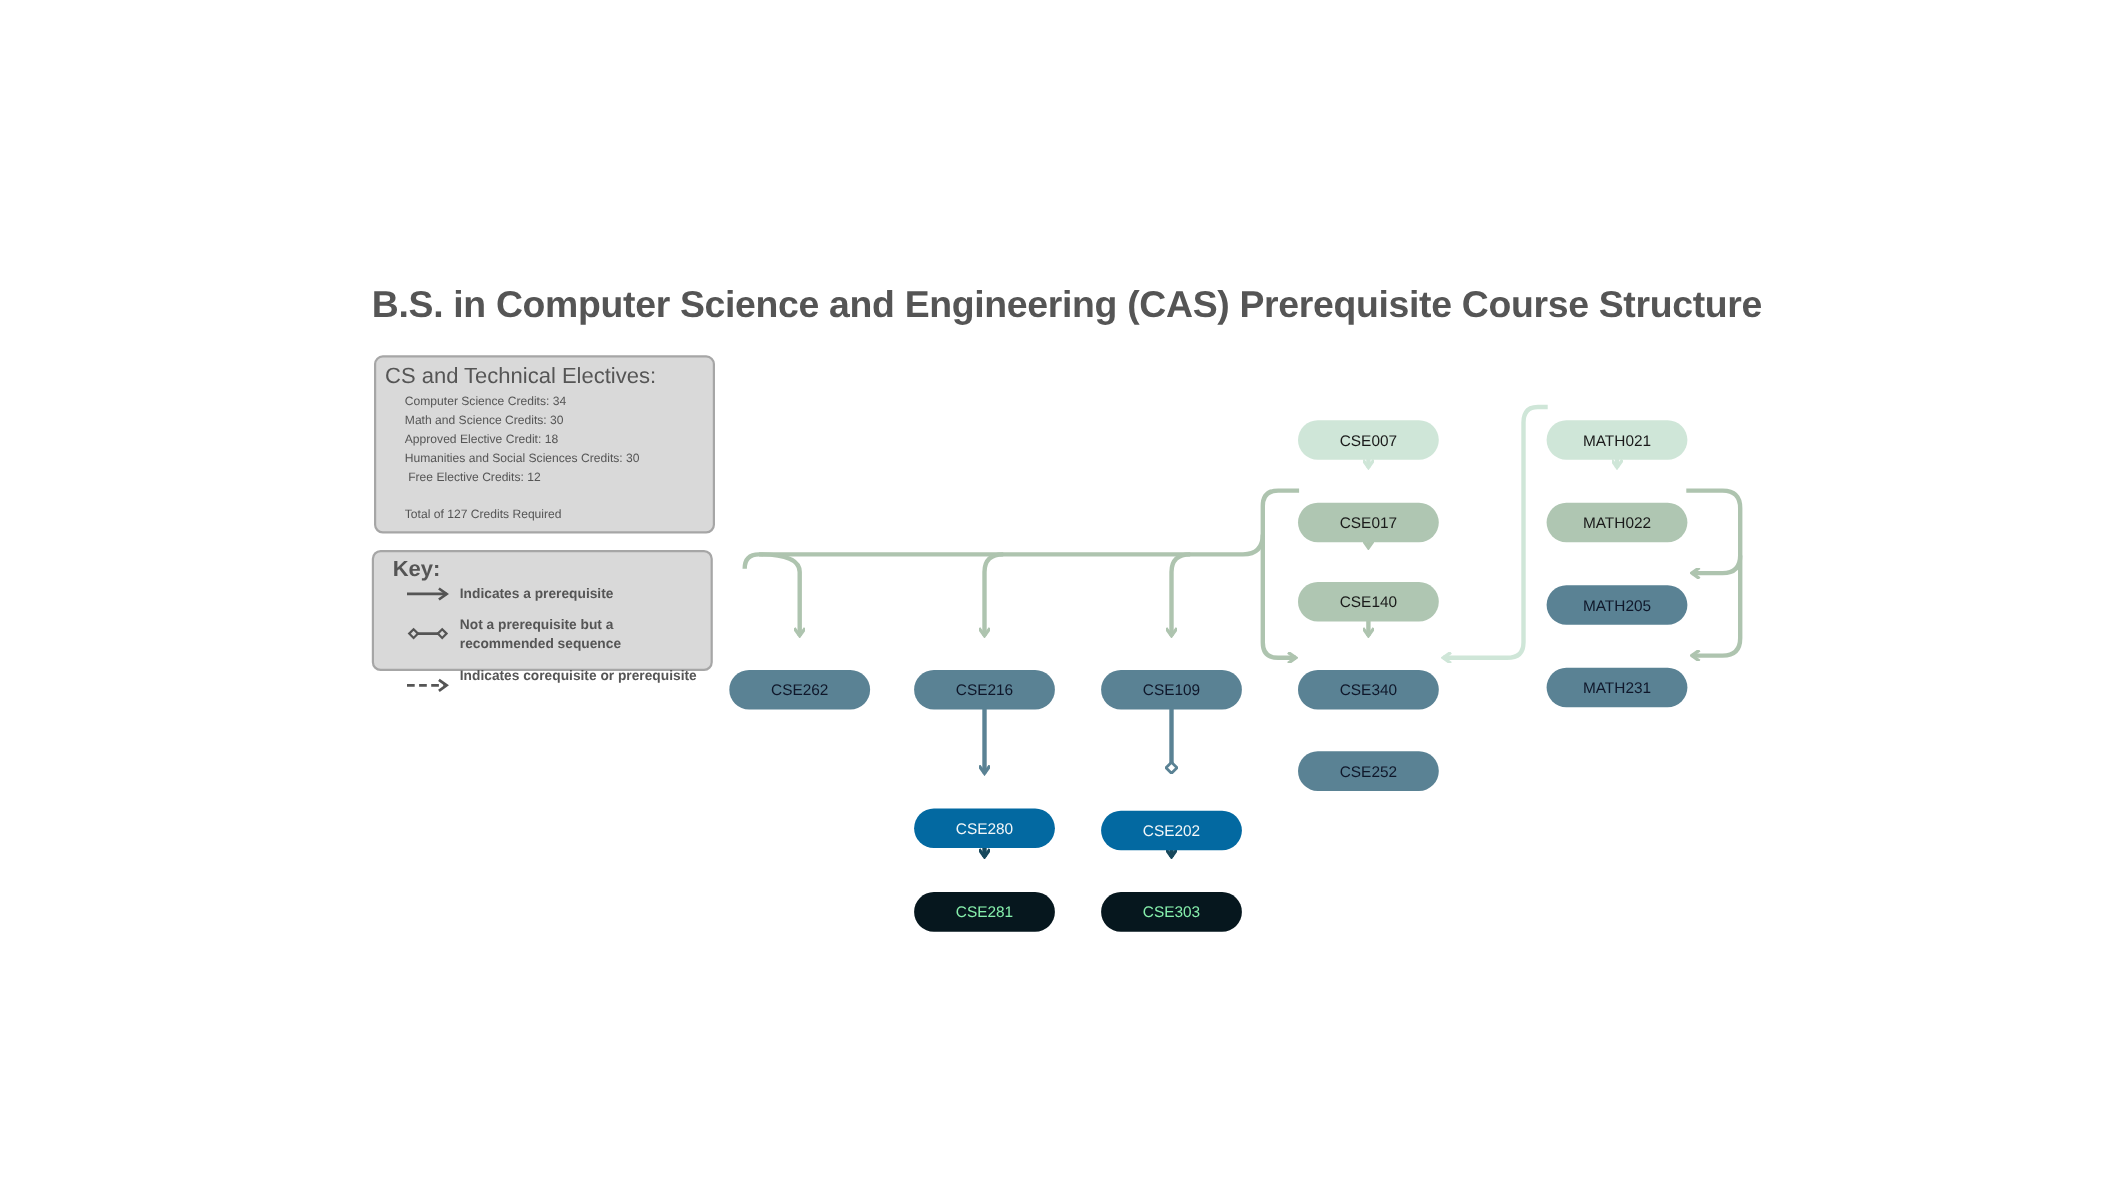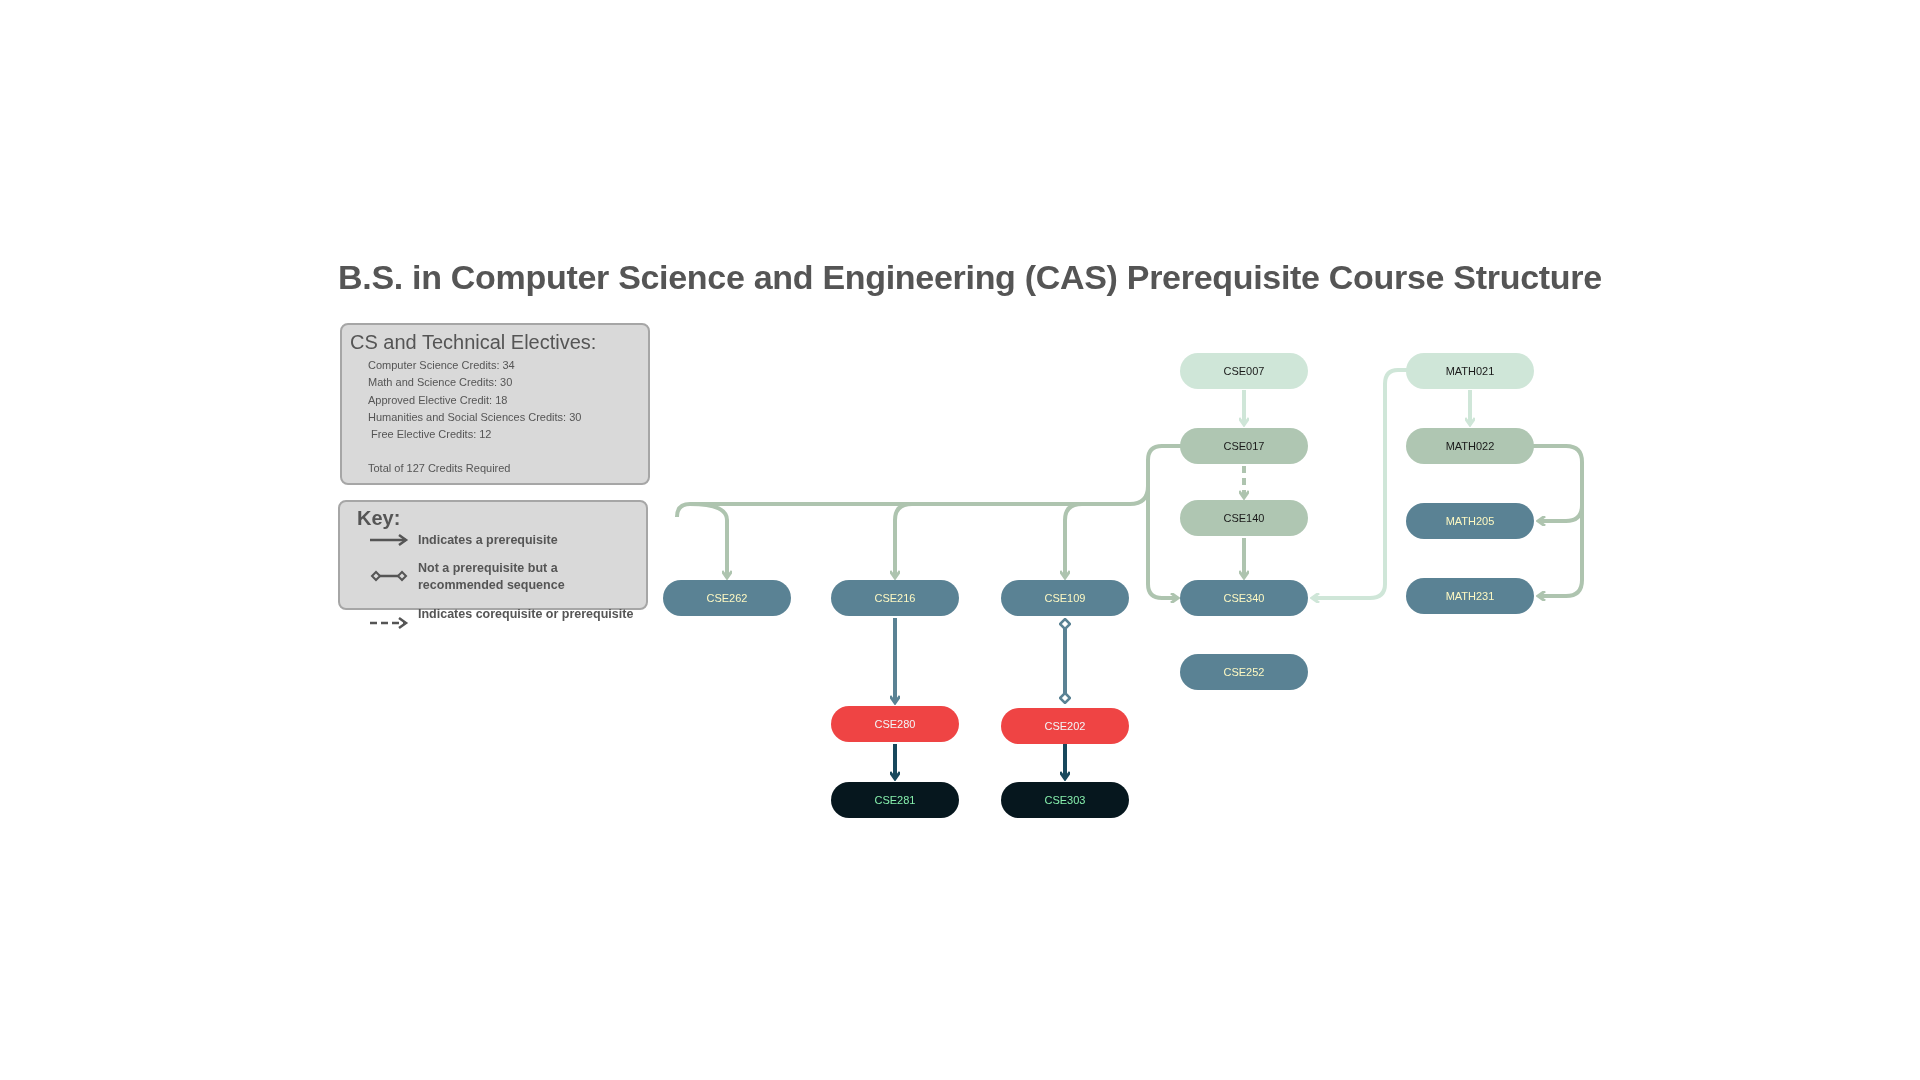--- a/index.html
+++ b/index.html
@@ -6,25 +6,25 @@
   body { width:1920px; height:1080px; position:relative; overflow:hidden; font-family:"Liberation Sans", "DejaVu Sans", sans-serif; }
   .title { position:absolute; left:338px; top:258px; font-size:34px; font-weight:bold; color:#555555; white-space:nowrap; letter-spacing:-0.3px; }
   .panel { position:absolute; background:#d9d9d9; border:2px solid #a6a6a6; border-radius:8px; box-sizing:border-box; color:#555555; }
   .credits { left:340px; top:323px; width:310px; height:162px; }
   .credits .ph { position:absolute; left:8px; top:6px; font-size:20px; font-weight:normal; white-space:nowrap; }
   .credits .ln { position:absolute; left:26px; font-size:11px; font-weight:normal; white-space:nowrap; }
   .keybox { left:338px; top:500px; width:310px; height:110px; }
   .keybox .ph { position:absolute; left:17px; top:5px; font-size:20px; font-weight:bold; }
   .keybox .kt { position:absolute; left:78px; font-size:12.5px; font-weight:bold; line-height:17px; width:220px; }
   .keybox svg { position:absolute; left:28px; }
-  .node { position:absolute; width:128px; height:36px; border-radius:18px; display:flex; align-items:center; justify-content:center; font-size:11px; box-sizing:border-box; }
+  .node { position:absolute; width:128px; height:36px; border-radius:18px; display:flex; align-items:center; justify-content:center; font-size:14px; box-sizing:border-box;margin-top:29px; }
   .c-mint { background:#cfe6d8; color:#1a1a1a; }
   .c-sage { background:#afc6b2; color:#1a1a1a; }
-  .c-steel { background:#5a8294; color:#fef9c3; }
-  .c-teal { background:#ef4444; color:#f2f6f8; }
+  .c-steel { background:#5a8294; color:#0f172a; }
+  .c-teal { background:#0369a1; color:#f2f6f8; }
   .c-ink { background:#06171e; color:#86efac; }
   svg.edges { position:absolute; left:0; top:0; }
 </style>
 </head>
 <body>
 
 <div class="title">B.S. in Computer Science and Engineering (CAS) Prerequisite Course Structure</div>
 
 <div class="panel credits">
   <div class="ph">CS and Technical Electives:</div>

